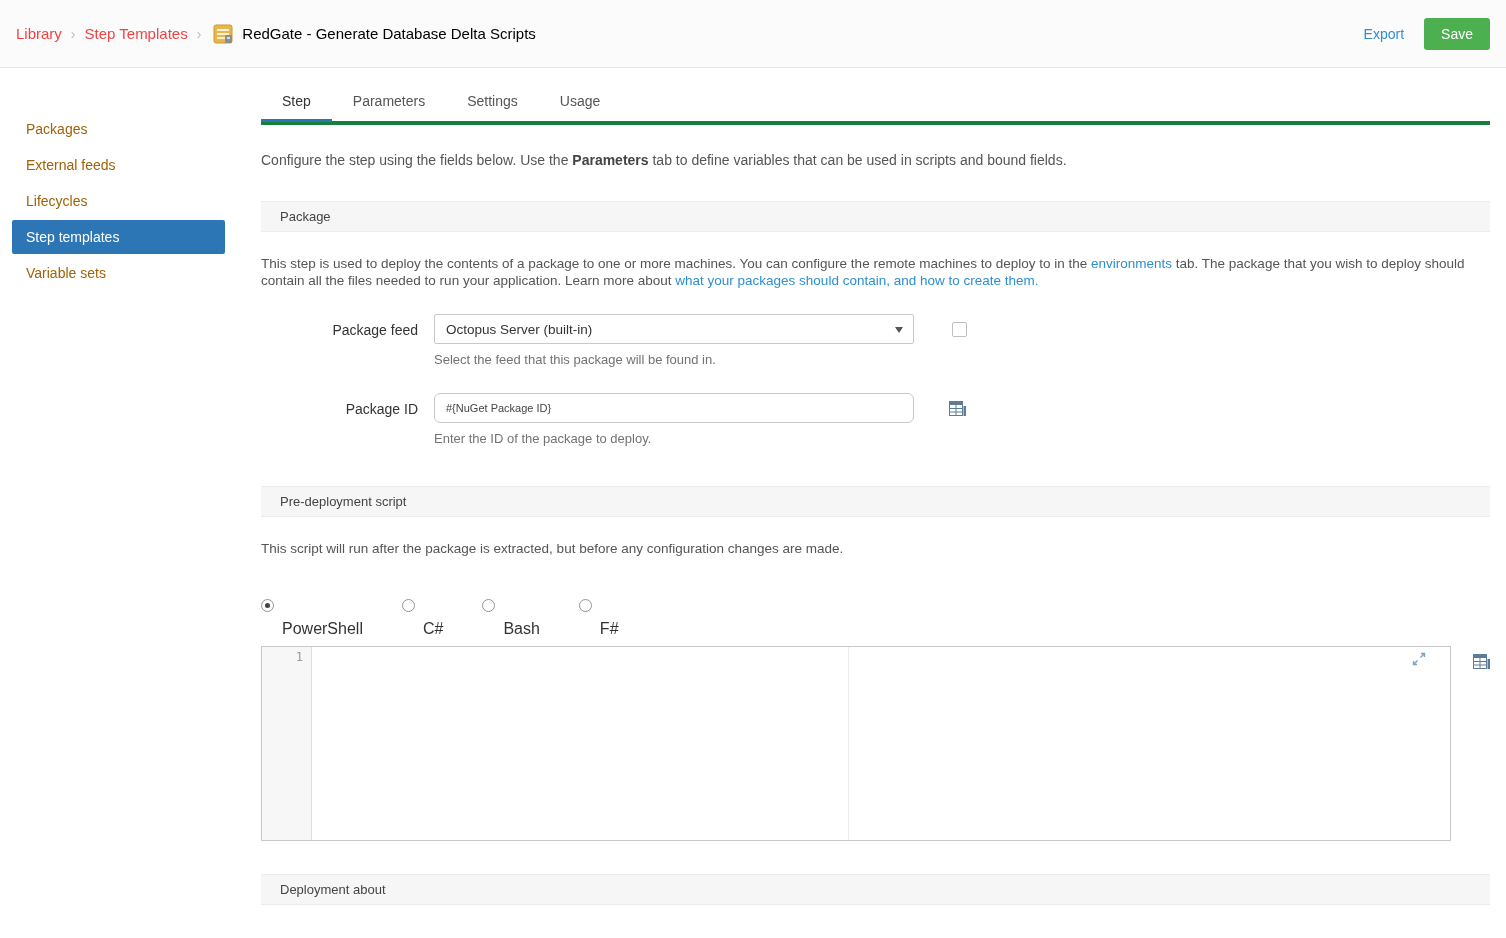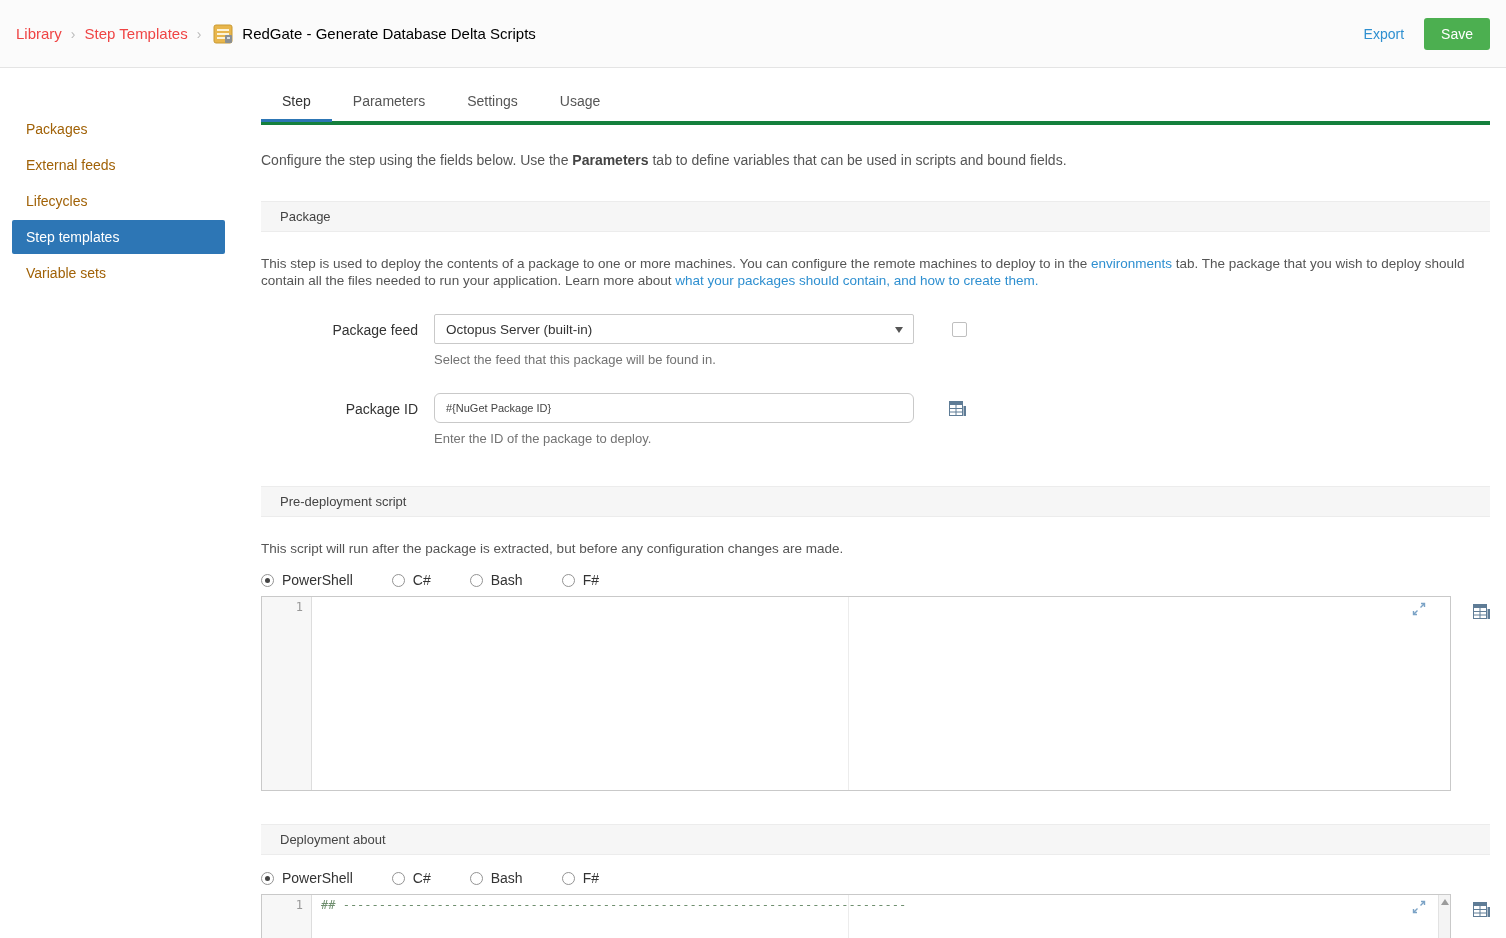--- a/index.html
+++ b/index.html
@@ -86,21 +86,21 @@
   .radio-row { display:flex; align-items:center; margin-top:15px; }
   .radio-opt { display:flex; align-items:center; margin-right:39px; cursor:pointer; }
   .radio {
     width:13px; height:13px; border:1px solid #949494; border-radius:50%;
     background:#fff; margin-right:8px; position:relative; flex-shrink:0;
   }
   .radio.on::after {
     content:""; position:absolute; left:3px; top:3px; width:5px; height:5px;
     border-radius:50%; background:#444;
   }
-  .radio-label { font-size:14px; color:#333; }
+  .radio-label { font-size:16px; color:#333;margin-top:48px; }
   
   .editor-row { display:flex; align-items:flex-start; margin-top:8px; }
   .editor {
     flex:1; display:flex; border:1px solid #c9c9c9; background:#fff;
     position:relative; overflow:hidden;
     font-family:"DejaVu Sans Mono","Liberation Mono",monospace; font-size:12px; line-height:14px;
   }
   .editor.tall { height:195px; }
   .editor.short { height:120px; }
   .gutter {

